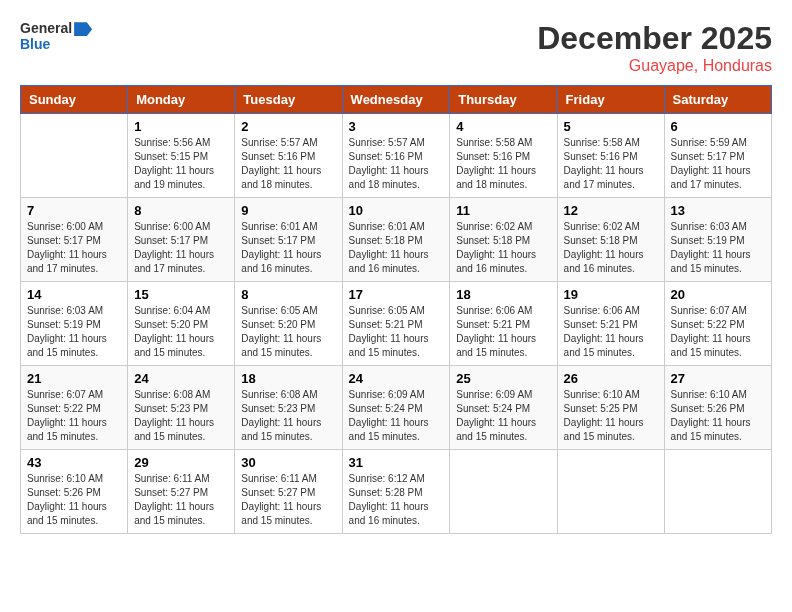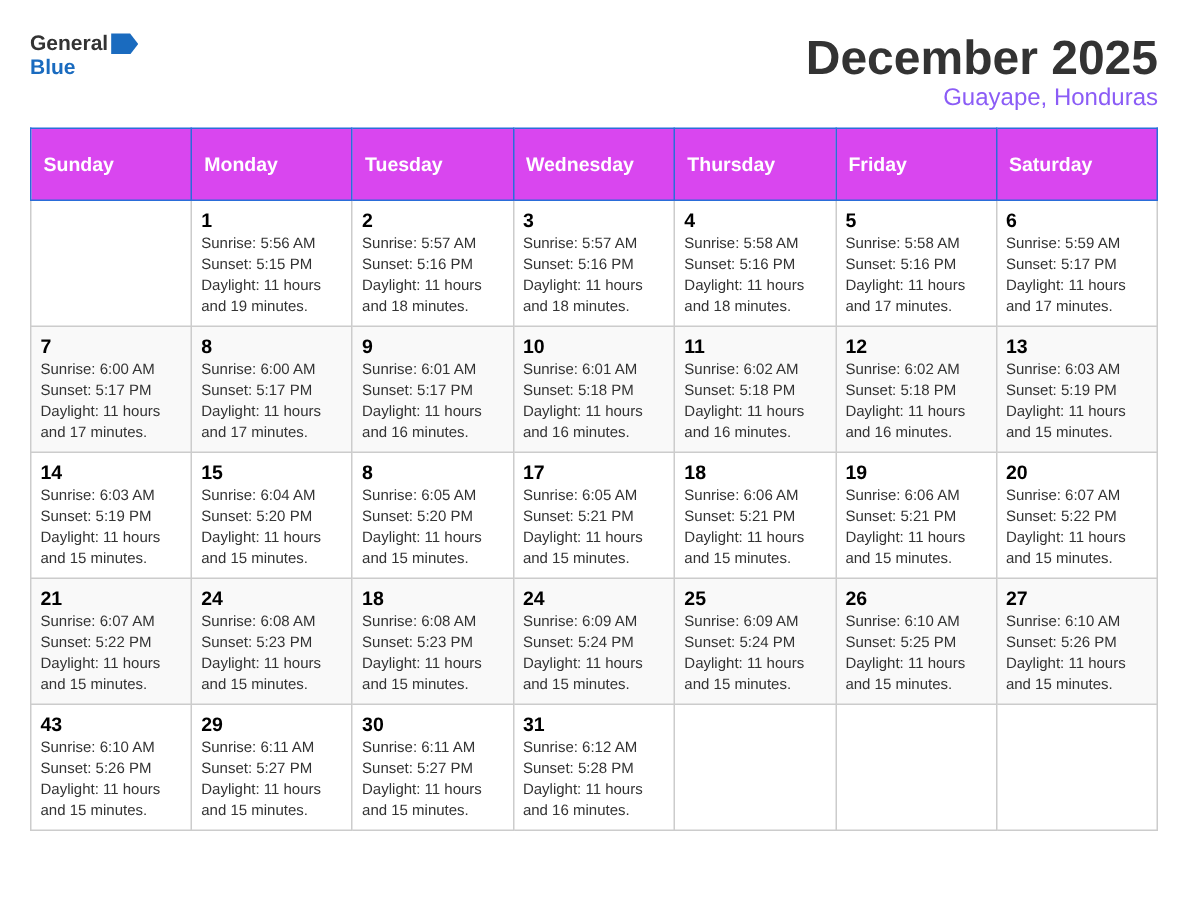--- a/index.html
+++ b/index.html
@@ -36,32 +36,32 @@
     .title-block {
       text-align: right;
     }
     .month-title {
       font-size: 32px;
       font-weight: bold;
       color: #333;
     }
     .location {
       font-size: 16px;
-      color: #8b5cf6;
+      color: #ef4444;
     }
     .calendar {
       width: 100%;
       border-collapse: collapse;
       border: 1px solid #ccc;
     }
     .calendar th {
-      background: #d946ef;
+      background: #c2410c;
       color: #fff;
       text-align: left;
-      padding: 16px 8px;
+      padding: 6px 8px;
       font-size: 13px;
       border: 1px solid #2a6dd9;
     }
     .calendar td {
       vertical-align: top;
       padding: 5px 6px;
       border: 1px solid #ccc;
       width: 108px;
       min-height: 80px;
     }

